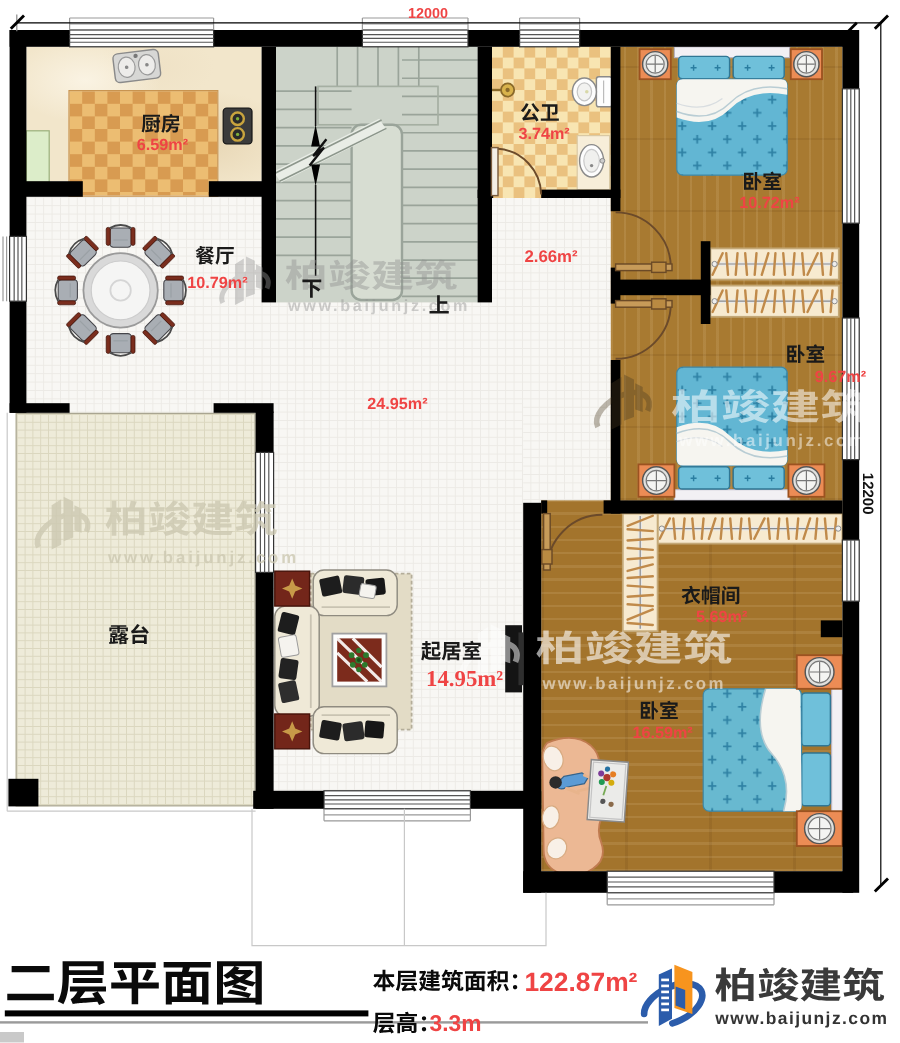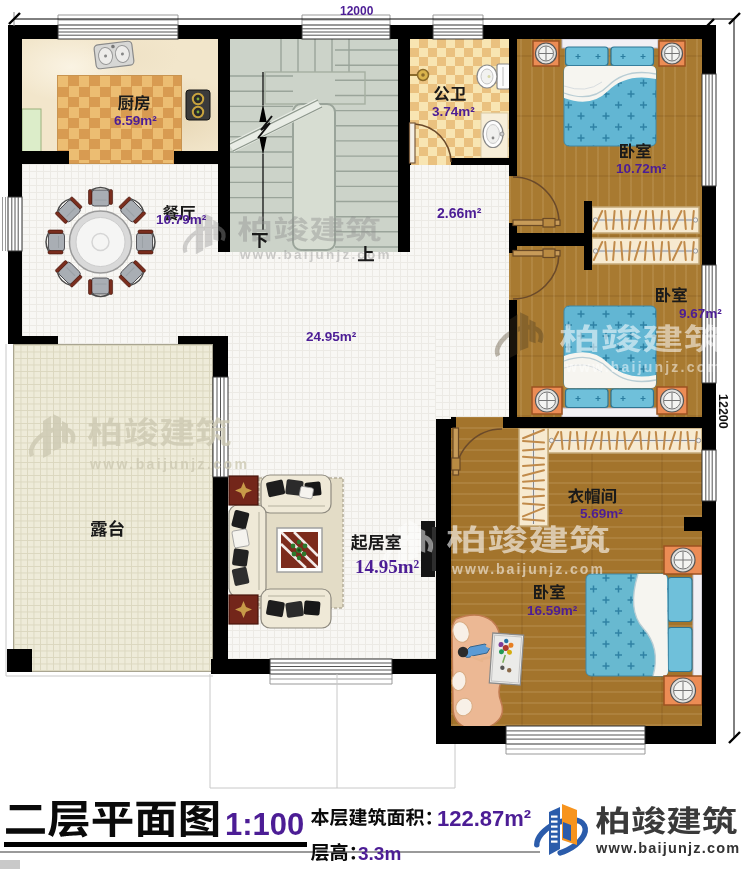--- a/index.html
+++ b/index.html
@@ -6,21 +6,21 @@
 .abs{position:absolute;}
 .tile{background-color:#f8f7f4;background-image:linear-gradient(#eceae5 1px,transparent 1px),linear-gradient(90deg,#eceae5 1px,transparent 1px);background-size:7px 7px;}
 .terr{background-color:#eeebd9;background-image:linear-gradient(#dbd7bf 1px,transparent 1px),linear-gradient(90deg,#dbd7bf 1px,transparent 1px);background-size:6.5px 6.5px;border:1.5px solid #a9a591;box-sizing:border-box;}
 .wood{background-color:#a87a31;background-image:repeating-linear-gradient(90deg,rgba(255,235,200,.11) 0 2px,rgba(0,0,0,0) 2px 11px),repeating-linear-gradient(0deg,rgba(70,35,0,.10) 0 2px,rgba(0,0,0,0) 2px 60px);}
 .wood2{background-color:#a3742c;background-image:repeating-linear-gradient(0deg,rgba(255,235,200,.11) 0 2px,rgba(0,0,0,0) 2px 11px),repeating-linear-gradient(90deg,rgba(70,35,0,.10) 0 2px,rgba(0,0,0,0) 2px 70px);}
 .marble{background-color:#f2e6cb;background-image:radial-gradient(ellipse 90px 50px at 25% 25%,#faf3e3 0%,rgba(250,243,227,0) 70%),radial-gradient(ellipse 110px 60px at 75% 70%,#e7d6b4 0%,rgba(231,214,180,0) 70%),radial-gradient(ellipse 70px 40px at 55% 15%,#efe2c6 0%,rgba(239,226,198,0) 70%);}
 .kcheck{background-image:conic-gradient(#d89b51 25%,#ecbd72 25% 50%,#d89b51 50% 75%,#ecbd72 75%);background-size:21px 21px;border:1px solid #c89450;box-sizing:border-box;}
 .bcheck{background-image:conic-gradient(#eac17f 25%,#f8e5b2 25% 50%,#eac17f 50% 75%,#f8e5b2 75%);background-size:18px 18px;}
 .stair{background-color:#ccd3c9;}
 .wall{background:#000;}
-.lbl{position:absolute;color:#4c1d95;font-weight:bold;white-space:nowrap;}
+.lbl{position:absolute;color:#ef4444;font-weight:bold;white-space:nowrap;}
 </style></head><body>
 <div id="page">
 
 <div class="abs tile" style="left:22px;top:164px;width:487px;height:264px;"></div>
 
 <div class="abs tile" style="left:22px;top:336px;width:414px;height:323px;"></div>
 
 <div class="abs marble" style="left:22px;top:39px;width:196px;height:112px;"></div>
 
 <div class="abs kcheck" style="left:57px;top:75px;width:125px;height:89px;"></div>
@@ -654,21 +654,21 @@
 
 <path transform="translate(90.1,519.8) scale(0.175,0.175)" fill="#1a1a1a" d="M20.6 28V33.8H40.1V28ZM17.9 36.8V42.6H40.1V36.8ZM59.4 28V33.8H79V28ZM20 53.1H34.1V58.5H20ZM6 17.9V36.1H16.6V25.3H43.8V43.7H55.6V25.3H83V36.1H94.1V17.9H55.6V14.8H86.9V6.5H13.1V14.8H43.8V17.9ZM9.4 68.4V86.8L4.9 87.1L5.9 96.3C17 95.3 32.4 93.9 47.1 92.5L47 83.9L33 85V78.4H44.5V73.2C45.9 75 47.2 77.1 47.9 78.7L53.6 77V97H63.6V95H77.3V96.8H87.8V76.4L92.3 77.4C93.6 74.8 96.3 71 98.3 69C91.2 68.1 84.5 66.4 78.7 64.2C83.8 60.2 88.2 55.4 91.2 49.8L84.8 46.4L83.2 46.8H68.4L70.2 43.9L62.5 42.6H81.6V36.8H59.3V42.6H61.2C58.1 47.8 52.4 53.2 44.2 57.3V45.7H10.5V65.8H23V85.8L18.2 86.2V68.4ZM63.6 87.7V81.6H77.3V87.7ZM44.5 70.6V70.4H33V65.8H44.2V58.2C46.1 59.5 48.4 61.8 49.7 63.5C52.2 62.1 54.5 60.6 56.6 59C58.3 61 60.1 62.7 62.2 64.4C56.7 67.1 50.6 69.2 44.5 70.6ZM81.7 74.7H60C63.5 73.3 67 71.6 70.3 69.8C73.8 71.7 77.6 73.4 81.7 74.7ZM62.5 53.9H77.2C75.1 56.1 72.7 58.1 70 59.9C67.1 58.1 64.6 56.1 62.5 53.9Z M116.1 52.7V96.9H128.4V91.8H171V96.8H183.9V52.7ZM128.4 80.2V64.2H171V80.2ZM112.8 46C118.1 44.3 125.3 44 178.7 41.4C180.8 44.2 182.6 46.8 183.9 49.1L194 41.7C188.7 33.3 176.7 20.9 167.6 12.2L158.2 18.5C162 22.2 166 26.5 169.9 30.8L128.7 32.2C136.4 24.8 144.2 15.9 150.7 6.6L138.6 1.4C131.7 13.4 120.8 25.6 117.3 28.8C114 31.9 111.6 33.9 108.9 34.5C110.3 37.7 112.3 43.7 112.8 46Z"></path>
 
 <path transform="translate(251.1,231.2) scale(0.175,0.175)" fill="#1a1a1a" d="M5.2 10.4V22.5H41.5V96.7H54.4V48.9C64.6 54.7 76 62 81.8 67.3L90.7 56.3C83 50 67.4 41.3 56.5 35.9L54.4 38.4V22.5H94.9V10.4Z"></path>
 
 <path transform="translate(357.2,245.2) scale(0.175,0.175)" fill="#1a1a1a" d="M40.3 4.3V79.9H4.3V92H95.8V79.9H53.2V45.2H88.7V33.1H53.2V4.3Z"></path>
 </svg>
 
 <div class="lbl" style="left:114px;top:113px;font-size:13.5px;">6.59m²</div>
 
-<div class="lbl" style="left:156px;top:212px;font-size:13.5px;">10.79m²</div>
+<div class="lbl" style="left:156px;top:228px;font-size:13.5px;">10.79m²</div>
 
 <div class="lbl" style="left:432px;top:104px;font-size:13.5px;">3.74m²</div>
 
 <div class="lbl" style="left:616px;top:161px;font-size:13.5px;">10.72m²</div>
 
 <div class="lbl" style="left:652px;top:306px;font-size:13.5px;margin-left:27px;">9.67m²</div>
 
 <div class="lbl" style="left:580px;top:506px;font-size:13.5px;">5.69m²</div>
 
 <div class="lbl" style="left:527px;top:603px;font-size:13.5px;text-align:center;">16.59m²</div>
@@ -701,21 +701,20 @@
 <div class="abs" style="left:0px;top:851px;width:540px;height:2px;background:#9a9a9a;"></div>
 
 <div class="abs" style="left:0px;top:860px;width:20px;height:9px;background:#c9c9c9;"></div>
 
 <svg class="abs" style="left:0;top:780px;" width="750" height="89" viewBox="0 0 750 89">
 <path transform="translate(3.7,18.2) scale(0.435,0.4)" fill="#0a0a0a" d="M13.8 16.8V30H86.4V16.8ZM5.4 74.9V88.6H94.7V74.9Z M130.9 42.2V52.5H187.8V42.2ZM123.5 17.4H178.1V25.8H123.5ZM111.4 7.3V36.9C111.4 52.6 110.7 75.3 102.1 90.7C105.1 91.8 110.5 94.7 112.9 96.7C122.1 80.1 123.5 54.1 123.5 36.8V36H190.2V7.3ZM168.1 74.4 172.9 82.4 144.4 84.2C148 79.9 151.5 75 154.5 70.1H178.7ZM131.1 96.6C135 95.2 140.5 94.7 178.1 91.7C179.3 94.1 180.4 96.3 181.2 98.1L192.6 92.9C189.6 87 183.4 77.2 178.7 70.1H194.6V59.7H125.4V70.1H139.8C136.9 75.6 133.6 80.3 132.3 81.8C130.4 84.1 128.6 85.7 126.8 86.1C128.2 89.1 130.4 94.4 131.1 96.6Z M215.9 27.6C219.2 34.3 222.3 43.1 223.3 48.5L235 44.8C233.8 39.2 230.3 30.8 226.9 24.3ZM272.9 24C271 30.6 267.4 39.4 264.2 45.2L274.7 48.3C278.1 43.1 282.2 35 285.8 27.3ZM204.6 51.6V63.7H243.7V96.9H256.2V63.7H295.7V51.6H256.2V21.1H289.9V9.2H209.9V21.1H243.7V51.6Z M341.6 56.5H357V64H341.6ZM341.6 47.1V40.1H357V47.1ZM341.6 73.4H357V80.8H341.6ZM305 8.8V20.1H341.6C341.2 23.1 340.6 26.2 340.1 29.1H309.1V97H320.7V91.9H378.6V97H390.8V29.1H352.6L355.4 20.1H395.4V8.8ZM320.7 80.8V40.1H330.9V80.8ZM378.6 80.8H367.8V40.1H378.6Z M407.2 6.9V97H418.7V93.4H480.9V97H493V6.9ZM426.6 74.1C440 75.6 456.5 79.4 466.5 82.9H418.7V53.1C420.4 55.5 422.2 58.9 423 61.2C428.5 59.9 434 58.2 439.5 56.1L435.8 61.3C444.2 63 454.8 66.6 460.7 69.4L465.6 62C459.9 59.5 450.5 56.6 442.5 54.9C445.2 53.7 448 52.5 450.6 51.1C458.3 55 466.9 58 475.6 59.9C476.7 57.7 478.9 54.6 480.9 52.4V82.9H467.8L472.9 74.8C462.6 71.4 445.7 67.7 432 66.3ZM440.4 17.6C435.6 24.9 427.2 32.1 419.1 36.6C421.4 38.3 425.2 41.8 427 43.8C429 42.5 431 41 433.1 39.3C435.3 41.3 437.7 43.2 440.2 45C433.4 47.7 425.9 49.9 418.7 51.3V17.6ZM441.5 17.6H480.9V50.8C474 49.5 467 47.6 460.7 45.2C467.5 40.5 473.3 35 477.4 28.8L470.7 24.8L469 25.3H447C448.2 23.8 449.4 22.2 450.4 20.7ZM450.2 40.4C446.6 38.5 443.4 36.4 440.7 34.1H460C457.2 36.4 453.8 38.5 450.2 40.4Z"></path>
 
 <path transform="translate(310.5,27.6) scale(0.19,0.19)" fill="#0a0a0a" d="M43.6 34.7V67.8H25.1C32.3 58.4 38.4 47 42.9 34.7ZM56.3 34.7H56.7C61.2 46.9 67.1 58.4 74.3 67.8H56.3ZM43.6 3.1V22.5H5.9V34.7H30.6C24.3 49.9 14.1 64.3 2.4 72.3C5.2 74.6 9.1 79 11.2 82C15.2 78.9 19 75.2 22.5 71V80H43.6V97H56.3V80H77.1V71.3C80.4 75.2 83.9 78.7 87.7 81.6C89.8 78.2 94.1 73.5 97.2 71C85.5 63.1 75.3 49.4 69 34.7H94.3V22.5H56.3V3.1Z M130.9 42.2V52.5H187.8V42.2ZM123.5 17.4H178.1V25.8H123.5ZM111.4 7.3V36.9C111.4 52.6 110.7 75.3 102.1 90.7C105.1 91.8 110.5 94.7 112.9 96.7C122.1 80.1 123.5 54.1 123.5 36.8V36H190.2V7.3ZM168.1 74.4 172.9 82.4 144.4 84.2C148 79.9 151.5 75 154.5 70.1H178.7ZM131.1 96.6C135 95.2 140.5 94.7 178.1 91.7C179.3 94.1 180.4 96.3 181.2 98.1L192.6 92.9C189.6 87 183.4 77.2 178.7 70.1H194.6V59.7H125.4V70.1H139.8C136.9 75.6 133.6 80.3 132.3 81.8C130.4 84.1 128.6 85.7 126.8 86.1C128.2 89.1 130.4 94.4 131.1 96.6Z M238.8 10.5V19.5H255.7V24.3H233.4V33.2H255.7V38.2H238.3V47.3H255.7V52.1H237.7V60.5H255.7V65.5H233.8V74.6H255.7V81.4H267.1V74.6H293.6V65.5H267.1V60.5H290.4V52.1H267.1V47.3H289.3V33.2H294.8V24.3H289.3V10.5H267.1V3.1H255.7V10.5ZM267.1 33.2H278.7V38.2H267.1ZM267.1 24.3V19.5H278.7V24.3ZM209.1 52C209.1 50.7 212.3 48.7 214.6 47.5H223.1C222.2 54 220.9 59.9 219.2 65C217.4 61.7 215.7 57.8 214.4 53.2L205.6 56.2C208 64.2 211 70.7 214.5 75.8C211.3 81.4 207.3 85.8 202.5 89.1C205 90.6 209.4 94.7 211.1 97C215.4 93.8 219.1 89.6 222.3 84.4C232.7 92.9 246.3 95 263.2 95H292.7C293.4 91.8 295.3 86.5 297 84.1C290.1 84.3 269.3 84.3 263.6 84.3C248.8 84.2 236.3 82.5 227.1 74.7C231 65.1 233.6 53 234.9 38.4L228.2 36.8L226.1 37.1H222.7C227.1 29.6 231.6 20.8 235.4 11.8L228.2 7L224.5 8.5H205.6V19H220.2C216.8 27 213 33.8 211.4 36.1C209.3 39.5 206.5 42.2 204.4 42.8C205.9 45.1 208.3 49.7 209.1 52Z M303.3 72.8 305.6 84.1C315.8 81.8 329.1 78.7 341.4 75.7L340.4 65.5L329.2 67.8V48.4H341.2V37.9H305.9V48.4H317.5V70.1ZM344.6 36.9V59.6C344.6 69.6 343.1 80.7 329 88.3C331.3 90 335.7 94.4 337.4 96.8C351.5 89 355.3 76 356 64.2C360 69.1 364.1 74.7 366.1 78.6L372.7 74V81.4C372.7 88.8 373.5 91 375.4 92.8C377 94.6 379.9 95.4 382.3 95.4C383.9 95.4 386.2 95.4 387.9 95.4C389.8 95.4 392 95 393.4 94.2C395.1 93.4 396.3 92.1 397.1 90.4C397.8 88.6 398.3 84.7 398.5 81.1C395.4 80.1 391.8 78.2 389.7 76.5C389.6 79.5 389.5 81.9 389.2 83.1C389.1 84.2 388.8 84.6 388.5 84.8C388.2 85 387.7 85.1 387.2 85.1C386.8 85.1 386 85.1 385.7 85.1C385.2 85.1 384.8 85 384.6 84.7C384.4 84.3 384.3 83.2 384.3 81.3V36.9ZM356.1 47.4H372.7V67.6C369.7 63.4 365.6 58.7 362 55.1L356.1 58.9ZM318.5 2.2C315.1 12.7 309 23.4 302 30C304.9 31.5 309.8 34.7 312.1 36.6C315.5 32.8 319 27.9 322.1 22.4H324.8C327.2 26.9 329.7 32.4 330.7 36L340.9 31.4C340.1 28.9 338.6 25.6 336.8 22.4H349.8V12.4H327.1C328.1 10 329.1 7.5 329.9 5.1ZM359.2 2.6C356.5 13 351.3 23.2 345 29.7C347.8 31.2 352.8 34.4 355 36.3C358.2 32.6 361.3 27.8 364 22.4H368.4C371.4 26.8 374.5 32.2 375.8 35.8L386.6 31.7C385.4 29.1 383.3 25.7 381.1 22.4H395.4V12.4H368.4C369.3 10.1 370.1 7.7 370.8 5.3Z M441.6 56.5H457V64H441.6ZM441.6 47.1V40.1H457V47.1ZM441.6 73.4H457V80.8H441.6ZM405 8.8V20.1H441.6C441.2 23.1 440.6 26.2 440.1 29.1H409.1V97H420.7V91.9H478.6V97H490.8V29.1H452.6L455.4 20.1H495.4V8.8ZM420.7 80.8V40.1H430.9V80.8ZM478.6 80.8H467.8V40.1H478.6Z M573.9 68.6C579 77.5 584.2 89.1 586 96.4L597.4 91.8C595.4 84.4 589.7 73.2 584.5 64.7ZM554.2 65.2C551.6 74.6 546.8 84.1 540.7 89.9C543.6 91.5 548.6 94.9 550.8 96.9C557.1 90 562.8 79 566.1 67.9ZM559.3 20.8H580.7V45.7H559.3ZM547.9 9.4V57.1H592.8V9.4ZM538.9 3.6C529.6 7.1 515.4 10.2 502.7 11.9C503.9 14.6 505.5 18.6 505.9 21.3C510.5 20.8 515.4 20.2 520.3 19.4V31.3H503.8V42.5H518.2C514.2 52.3 508.2 63 502.1 69.5C503.9 72.6 506.8 77.7 507.9 81.2C512.4 75.9 516.6 68.2 520.3 59.9V97H531.7V55.8C534.8 60.3 538 65.5 539.7 68.7L546.3 58.9C544.3 56.5 534.8 46.8 531.7 44.1V42.5H545.5V31.3H531.7V17.2C536.6 16.1 541.2 14.9 545.3 13.4Z M625 41.1C630.3 41.1 634.5 37.1 634.5 31.7C634.5 26.2 630.3 22.2 625 22.2C619.7 22.2 615.5 26.2 615.5 31.7C615.5 37.1 619.7 41.1 625 41.1ZM625 88.8C630.3 88.8 634.5 84.8 634.5 79.4C634.5 73.9 630.3 69.9 625 69.9C619.7 69.9 615.5 73.9 615.5 79.4C615.5 84.8 619.7 88.8 625 88.8Z"></path>
 <path transform="translate(310.6,62.6) scale(0.19,0.19)" fill="#0a0a0a" d="M30.9 42.2V52.5H87.8V42.2ZM23.5 17.4H78.1V25.8H23.5ZM11.4 7.3V36.9C11.4 52.6 10.7 75.3 2.1 90.7C5.1 91.8 10.5 94.7 12.9 96.7C22.1 80.1 23.5 54.1 23.5 36.8V36H90.2V7.3ZM68.1 74.4 72.9 82.4 44.4 84.2C48 79.9 51.5 75 54.5 70.1H78.7ZM31.1 96.6C35 95.2 40.5 94.7 78.1 91.7C79.3 94.1 80.4 96.3 81.2 98.1L92.6 92.9C89.6 87 83.4 77.2 78.7 70.1H94.6V59.7H25.4V70.1H39.8C36.9 75.6 33.6 80.3 32.3 81.8C30.4 84.1 28.6 85.7 26.8 86.1C28.2 89.1 30.4 94.4 31.1 96.6Z M130.8 34.3H169.7V39.8H130.8ZM118.8 26.3V47.8H182.3V26.3ZM141.7 5.3 144.1 12.4H105.5V22.5H194.2V12.4H158.1L154.1 2.3ZM127.5 65.3V91.8H138.6V87.7H167.3C168.7 90.1 170.2 93.6 170.7 96.2C177.8 96.2 183.1 96.2 186.8 94.9C190.6 93.4 191.9 91.2 191.9 86V51.8H108.2V96.9H119.9V61.6H179.8V85.9C179.8 87.2 179.2 87.6 177.8 87.6H171.2V65.3ZM138.6 73.6H160.7V79.4H138.6Z M225 41.1C230.3 41.1 234.5 37.1 234.5 31.7C234.5 26.2 230.3 22.2 225 22.2C219.7 22.2 215.5 26.2 215.5 31.7C215.5 37.1 219.7 41.1 225 41.1ZM225 88.8C230.3 88.8 234.5 84.8 234.5 79.4C234.5 73.9 230.3 69.9 225 69.9C219.7 69.9 215.5 73.9 215.5 79.4C215.5 84.8 219.7 88.8 225 88.8Z"></path>
 </svg>
-<div class="lbl" style="left:225px;top:807px;font-size:31px;font-weight:600;letter-spacing:0px;">1:100</div>
 <div class="lbl" style="left:437px;top:806px;font-size:22px;font-weight:600;">122.87m²</div>
 <div class="lbl" style="left:358px;top:843px;font-size:19px;font-weight:600;">3.3m</div>
 
 <svg class="abs" style="left:530px;top:795px;" width="220 " height="70" viewBox="0 0 220 70">
 <g>
 <ellipse cx="31" cy="42" rx="26" ry="14.5" transform="rotate(-26 31 42)" fill="none" stroke="#2b5cab" stroke-width="5.5" pathLength="100" stroke-dasharray="78 22" stroke-dashoffset="-53" stroke-linecap="round"></ellipse>
 <path d="M19 17 L30 12 L30 54 L19 60 Z" fill="#2b5cab"></path>
 <g fill="#fff">
           <rect x="21" y="20.5" width="6.5" height="2.2"></rect>
           <rect x="21" y="25.5" width="6.5" height="2.2"></rect>

